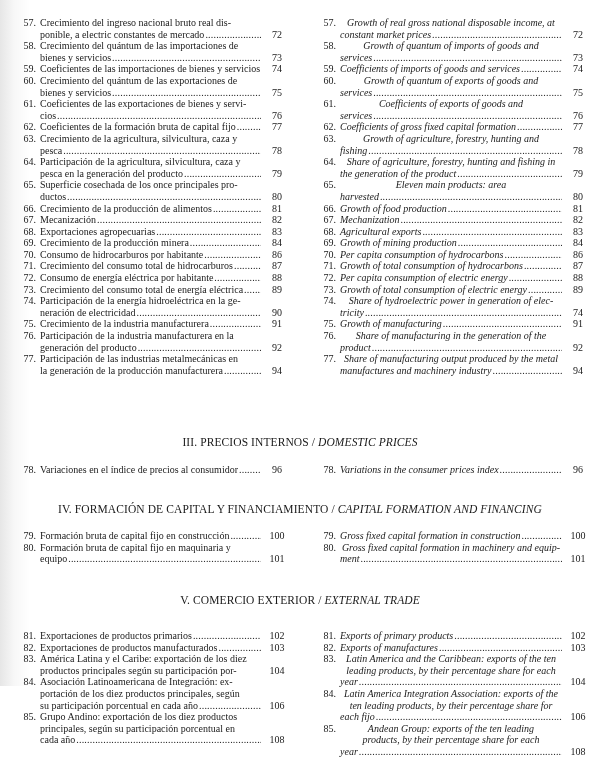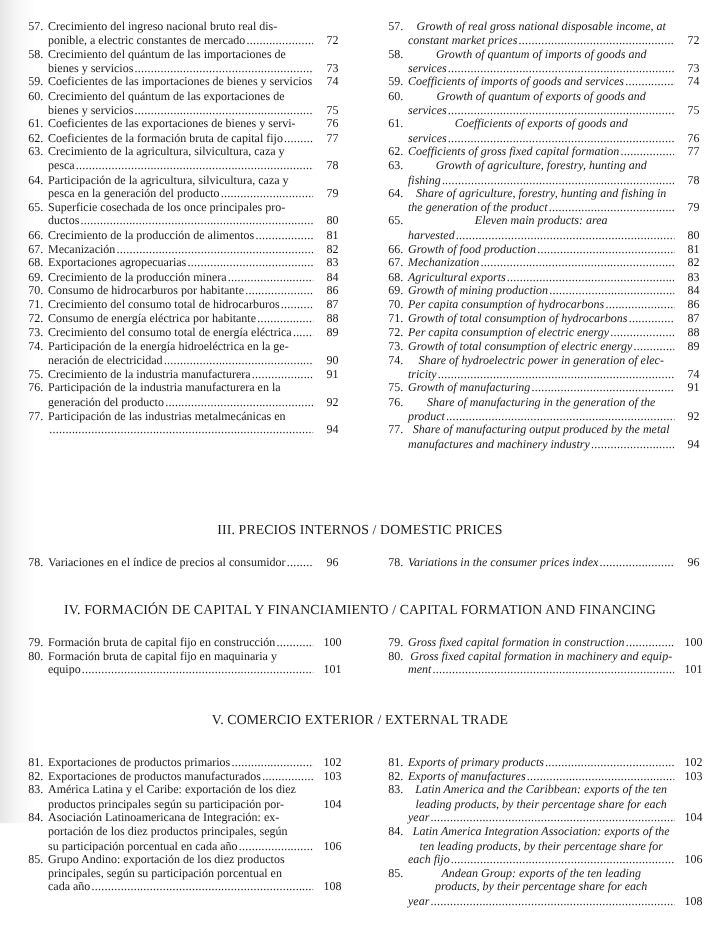--- a/index.html
+++ b/index.html
@@ -42,21 +42,21 @@
     letter-spacing: 0.2px;
   }
   .entry .page-num {
     position: absolute; right: 0; bottom: 0; width: 24px; text-align: center;
   }
   .col.right .entry .txt, .col.right .entry .t { font-style: italic; text-align: center; }
   .section-title {
     position: absolute; left: 0; width: 600px; text-align: center;
     font-size: 11.5px; letter-spacing: 0.1px;
   }
-  .section-title .it { }
+  .section-title .it { font-style: italic; }
 </style>
 </head>
 <body>
 
 <div class="page">
   <div id="root">
       <div class="cols" style="top: 17px;">
         <div class="col left">
           <div class="entry">
             <span class="num">57.</span>
@@ -89,20 +89,24 @@
             <span class="txt">Crecimiento del quántum de las exportaciones de</span>
             <div class="lastline">
               <span class="t">bienes y servicios</span>
               <span class="dots"></span>
             </div>
             <span class="page-num">75</span>
           </div>
           <div class="entry">
             <span class="num">61.</span>
             <span class="txt">Coeficientes de las exportaciones de bienes y servi-</span>
+            <div class="lastline">
+              <span class="t">cios</span>
+              <span class="dots"></span>
+            </div>
             <span class="page-num">76</span>
           </div>
           <div class="entry">
             <span class="num">62.</span>
             <div class="lastline">
               <span class="t">Coeficientes de la formación bruta de capital fijo</span>
               <span class="dots"></span>
             </div>
             <span class="page-num">77</span>
           </div>
@@ -220,20 +224,21 @@
             <div class="lastline">
               <span class="t">generación del producto</span>
               <span class="dots"></span>
             </div>
             <span class="page-num">92</span>
           </div>
           <div class="entry">
             <span class="num">77.</span>
             <span class="txt">Participación de las industrias metalmecánicas en</span>
             <div class="lastline">
+              <span class="t">la generación de la producción manufacturera</span>
               <span class="dots"></span>
             </div>
             <span class="page-num">94</span>
           </div>
         </div>
         <div class="col right">
           <div class="entry">
             <span class="num">57.</span>
             <span class="txt">Growth of real gross national disposable income, at</span>
             <div class="lastline">

